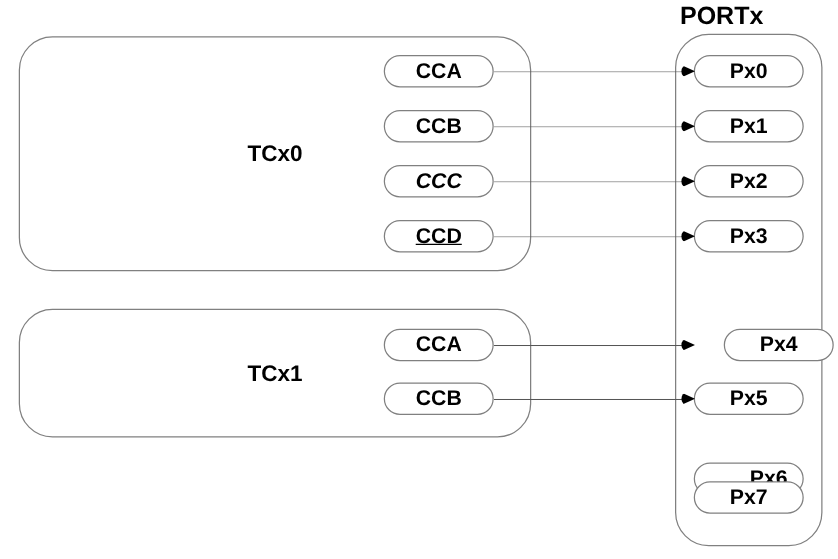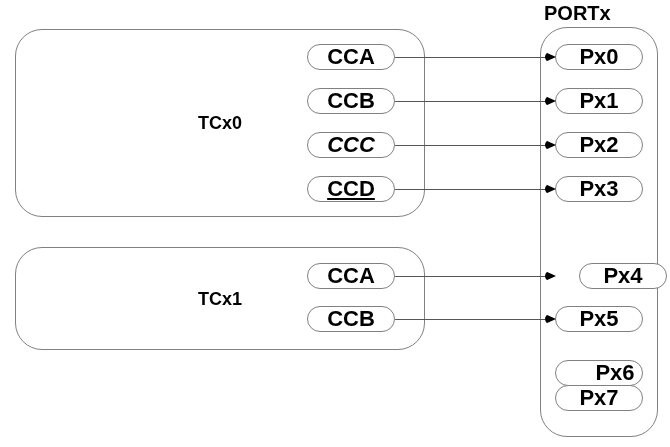--- a/index.html
+++ b/index.html
@@ -49,21 +49,21 @@
   .box {
     position: absolute;
     width: 88px;
     height: 26px;
     border: 1px solid var(--box-border);
     background: var(--background);
     display: flex;
     align-items: center;
     justify-content: center;
     font-weight: bold;
-    font-size: 22px;
+    font-size: 17px;
     color: var(--text);
   }
   .box.cc  { left: 307px; }
   .box.pin { left: 555px; }
   .arrow {
     position: absolute;
     left: 395px;
     width: 161px;
     height: 0;
   }
@@ -109,21 +109,21 @@
 
   <div class="box cc" style="top:263px;">CCA</div>
   <div class="box cc" style="top:306px;">CCB</div>
 
   <div class="box pin" style="top:44px;">Px0</div>
   <div class="box pin" style="top:88px;">Px1</div>
   <div class="box pin" style="top:132px;">Px2</div>
   <div class="box pin" style="top:176px;">Px3</div>
   <div class="box pin" style="top:263px;margin-left:24px;">Px4</div>
   <div class="box pin" style="top:306px;">Px5</div>
-  <div class="box pin" style="top:360px;padding-left:32px;">Px6</div>
+  <div class="box pin" style="top:370px;padding-left:32px;">Px6</div>
   <div class="box pin" style="top:385px;">Px7</div>
 
   <div class="arrow" style="top:57px;">
     <i class="line"></i>
     <i class="head"></i>
   </div>
   <div class="arrow" style="top:101px;">
     <i class="line"></i>
     <i class="head"></i>
   </div>

